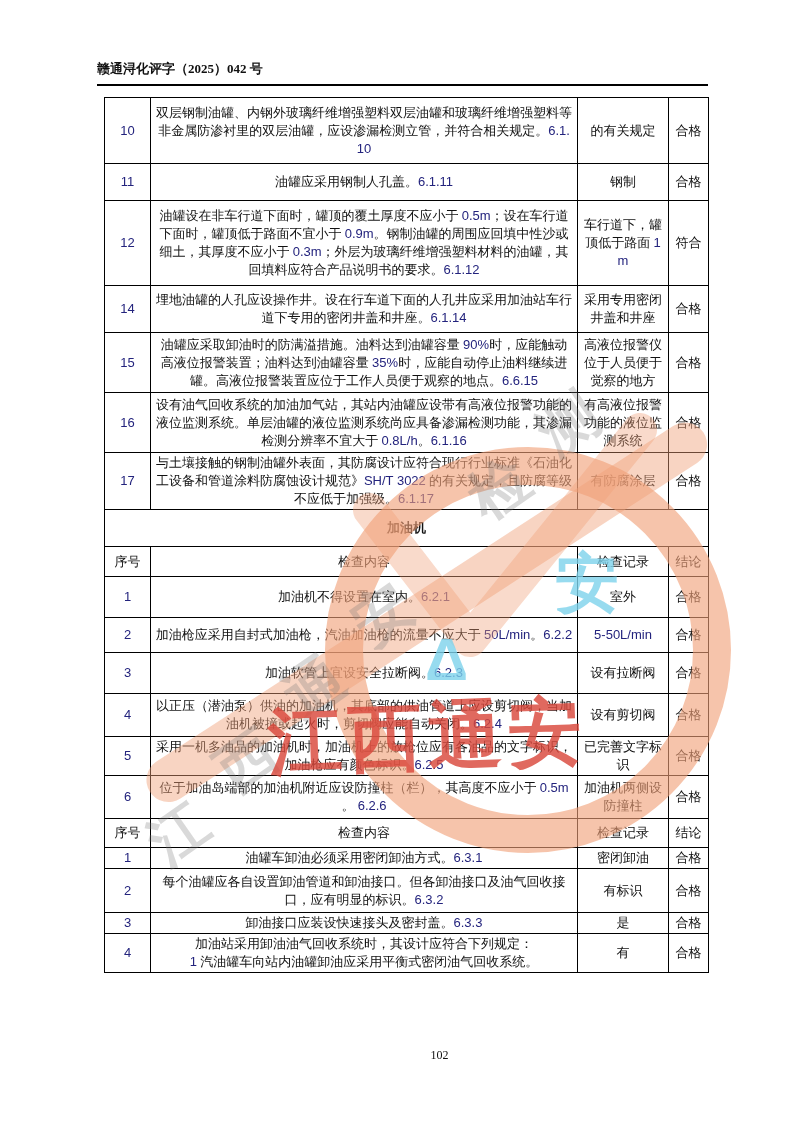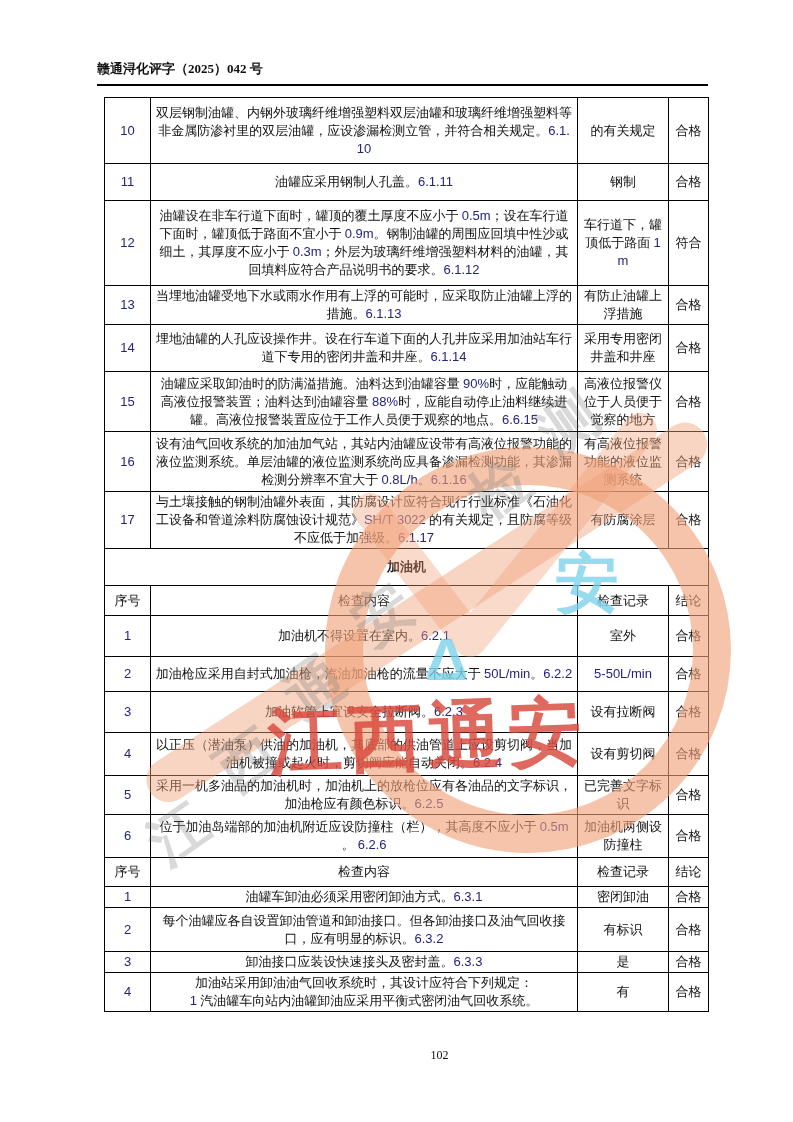--- a/index.html
+++ b/index.html
@@ -81,35 +81,29 @@
       <td class="content wrap-latin">油罐应采用钢制人孔盖。<span class="lat">6.1.11</span></td>
       <td class="record wrap-latin">钢制</td>
       <td class="result wrap-latin">合格</td>
     </tr>
     <tr style="height:85px">
       <td class="no wrap-latin"><span class="lat">12</span></td>
       <td class="content wrap-latin">油罐设在非车行道下面时，罐顶的覆土厚度不应小于 <span class="lat">0.5m</span>；设在车行道下面时，罐顶低于路面不宜小于 <span class="lat">0.9m</span>。钢制油罐的周围应回填中性沙或细土，其厚度不应小于 <span class="lat">0.3m</span>；外层为玻璃纤维增强塑料材料的油罐，其回填料应符合产品说明书的要求。<span class="lat">6.1.12</span></td>
       <td class="record wrap-latin">车行道下，罐顶低于路面 <span class="lat">1m</span></td>
       <td class="result wrap-latin">符合</td>
     </tr>
-    <tr style="height:31px">
-      <td class="no wrap-latin"><span class="lat">13</span></td>
-      <td class="content wrap-latin">当埋地油罐受地下水或雨水作用有上浮的可能时，应采取防止油罐上浮的措施。<span class="lat">6.1.13</span></td>
-      <td class="record wrap-latin">有防止油罐上浮措施</td>
-      <td class="result wrap-latin">合格</td>
-    </tr>
     <tr style="height:47px">
       <td class="no wrap-latin"><span class="lat">14</span></td>
       <td class="content wrap-latin">埋地油罐的人孔应设操作井。设在行车道下面的人孔井应采用加油站车行道下专用的密闭井盖和井座。<span class="lat">6.1.14</span></td>
       <td class="record wrap-latin">采用专用密闭井盖和井座</td>
       <td class="result wrap-latin">合格</td>
     </tr>
     <tr style="height:60px">
       <td class="no wrap-latin"><span class="lat">15</span></td>
-      <td class="content wrap-latin">油罐应采取卸油时的防满溢措施。油料达到油罐容量 <span class="lat">90%</span>时，应能触动高液位报警装置；油料达到油罐容量 <span class="lat">88%</span>时，应能自动停止油料继续进罐。高液位报警装置应位于工作人员便于观察的地点。<span class="lat">6.6.15</span></td>
+      <td class="content wrap-latin">油罐应采取卸油时的防满溢措施。油料达到油罐容量 <span class="lat">90%</span>时，应能触动高液位报警装置；油料达到油罐容量 <span class="lat">35%</span>时，应能自动停止油料继续进罐。高液位报警装置应位于工作人员便于观察的地点。<span class="lat">6.6.15</span></td>
       <td class="record wrap-latin">高液位报警仪位于人员便于觉察的地方</td>
       <td class="result wrap-latin">合格</td>
     </tr>
     <tr style="height:60px">
       <td class="no wrap-latin"><span class="lat">16</span></td>
       <td class="content wrap-latin">设有油气回收系统的加油加气站，其站内油罐应设带有高液位报警功能的液位监测系统。单层油罐的液位监测系统尚应具备渗漏检测功能，其渗漏检测分辨率不宜大于 <span class="lat">0.8L/h</span>。<span class="lat">6.1.16</span></td>
       <td class="record wrap-latin">有高液位报警功能的液位监测系统</td>
       <td class="result wrap-latin">合格</td>
     </tr>
     <tr style="height:55px">

